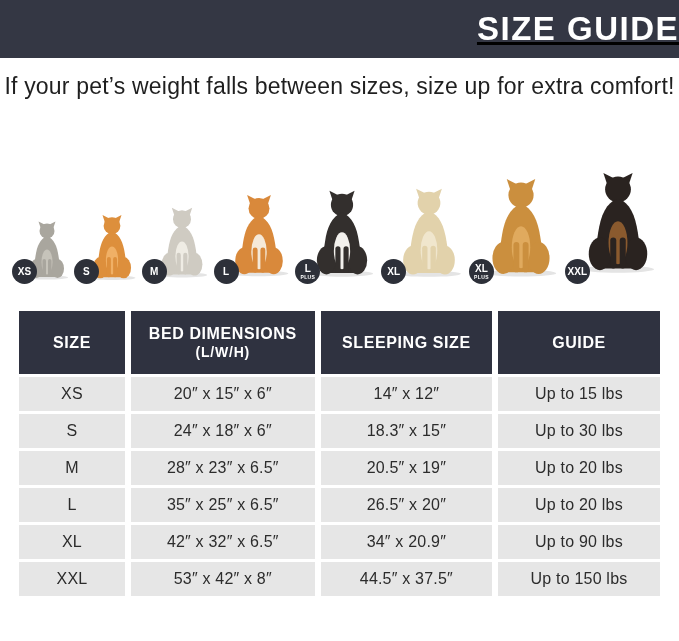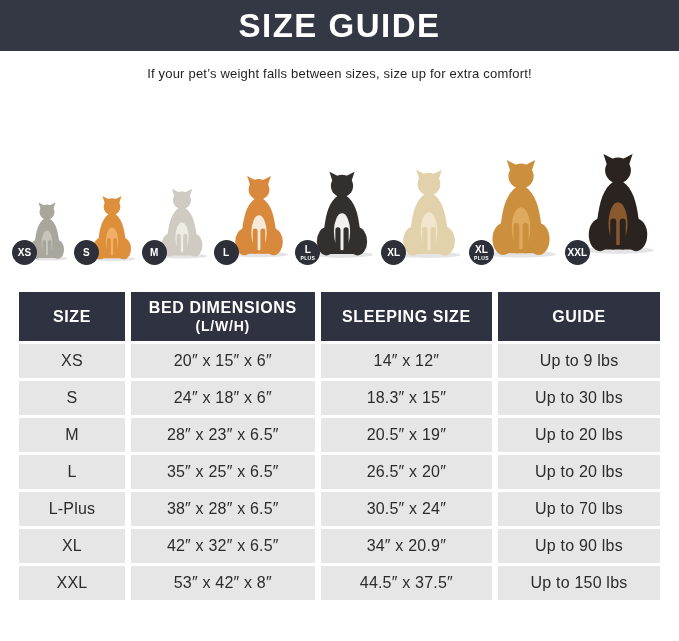--- a/index.html
+++ b/index.html
@@ -5,31 +5,31 @@
   * { margin: 0; padding: 0; box-sizing: border-box; }
   html, body { background: #ffffff; }
   body {
     width: 679px; height: 641px; overflow: hidden;
     font-family: "Liberation Sans", sans-serif;
     -webkit-font-smoothing: antialiased;
   }
 
   
   .banner {
-    height: 51px; background: #343744;
-    display: flex; align-items: center; justify-content: center;
+    height: 58px; background: #343744;
+    display: flex; align-items: center; justify-content: flex-end; text-decoration: underline;
   }
   .banner-title {
     color: #ffffff; font-size: 33px; font-weight: 800; letter-spacing: 1.5px;
   }
 
   
   .subtitle {
     margin-top: 15px; text-align: center;
-    font-size: 13px; font-weight: 500; color: #1f1f1f; letter-spacing: 0.2px;
+    font-size: 23px; font-weight: 500; color: #1f1f1f; letter-spacing: 0.2px;
   }
 
   
   .pets {
     display: flex; align-items: flex-end; justify-content: space-between;
     padding: 0 18px 0 22px; margin-top: 14px; height: 172px;
   }
   .pet-wrap { position: relative; display: flex; align-items: flex-end; }
   .pet-svg { display: block; }
   .badge {
@@ -45,21 +45,21 @@
 
   
   table.size-table {
     width: calc(100% - 26px); margin: 22px 13px 0 13px;
     border-collapse: separate; border-spacing: 6px 3px;
     table-layout: fixed;
   }
   .size-table th {
     background: #2f3240; color: #ffffff;
     font-size: 16px; font-weight: 700; letter-spacing: 0.6px;
-    padding: 7px 4px; text-align: center; vertical-align: middle;
+    padding: 14px 4px; text-align: center; vertical-align: middle;
   }
   .size-table th .th-sub {
     font-size: 14px; font-weight: 700; letter-spacing: 0.8px; margin-top: 1px;
   }
   .size-table th .th-sub:empty { display: none; }
   .size-table td {
     background: #e6e6e6; color: #2c2c2c;
     font-size: 16px; font-weight: 400; letter-spacing: 0.2px;
     padding: 8px 4px; text-align: center; vertical-align: middle;
   }
@@ -287,47 +287,41 @@
       <th>
           <div>GUIDE</div>
         </th>
     </tr>
   </thead>
   <tbody>
     <tr>
       <td>XS</td>
       <td>20″ x 15″ x 6″</td>
       <td>14″ x 12″</td>
-      <td>Up to 9 lbs</td>
+      <td>Up to 15 lbs</td>
     </tr>
     <tr>
       <td>S</td>
       <td>24″ x 18″ x 6″</td>
       <td>18.3″ x 15″</td>
       <td>Up to 30 lbs</td>
     </tr>
     <tr>
       <td>M</td>
       <td>28″ x 23″ x 6.5″</td>
       <td>20.5″ x 19″</td>
       <td>Up to 20 lbs</td>
     </tr>
     <tr>
       <td>L</td>
       <td>35″ x 25″ x 6.5″</td>
       <td>26.5″ x 20″</td>
       <td>Up to 20 lbs</td>
     </tr>
     <tr>
-      <td>L-Plus</td>
-      <td>38″ x 28″ x 6.5″</td>
-      <td>30.5″ x 24″</td>
-      <td>Up to 70 lbs</td>
-    </tr>
-    <tr>
       <td>XL</td>
       <td>42″ x 32″ x 6.5″</td>
       <td>34″ x 20.9″</td>
       <td>Up to 90 lbs</td>
     </tr>
     <tr>
       <td>XXL</td>
       <td>53″ x 42″ x 8″</td>
       <td>44.5″ x 37.5″</td>
       <td>Up to 150 lbs</td>

